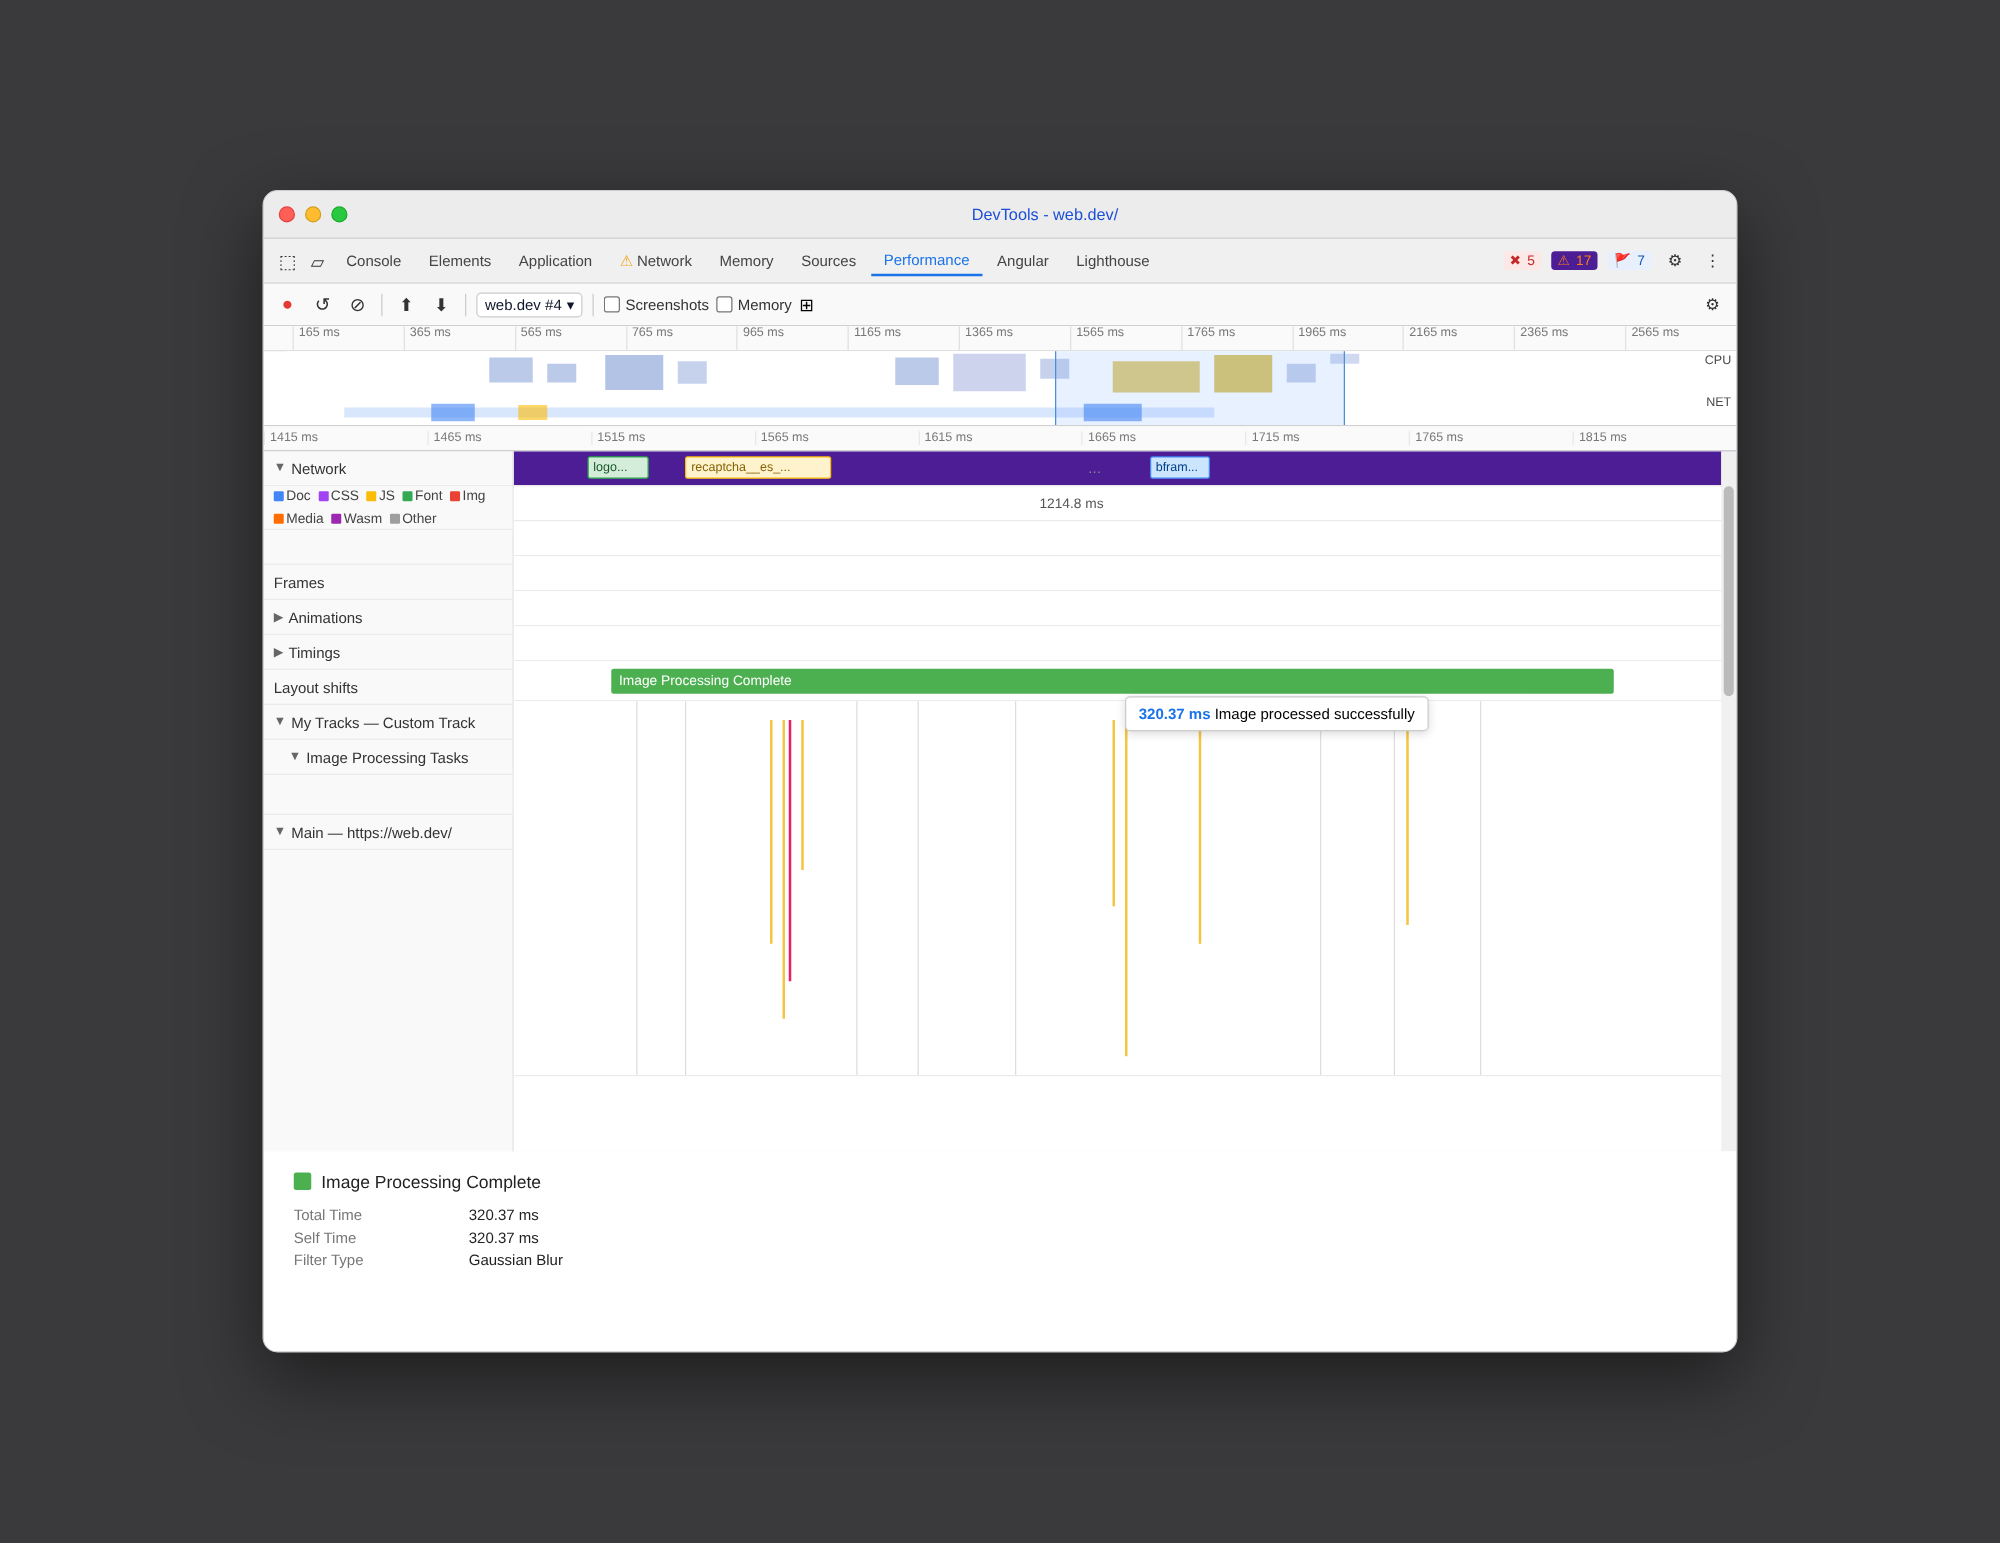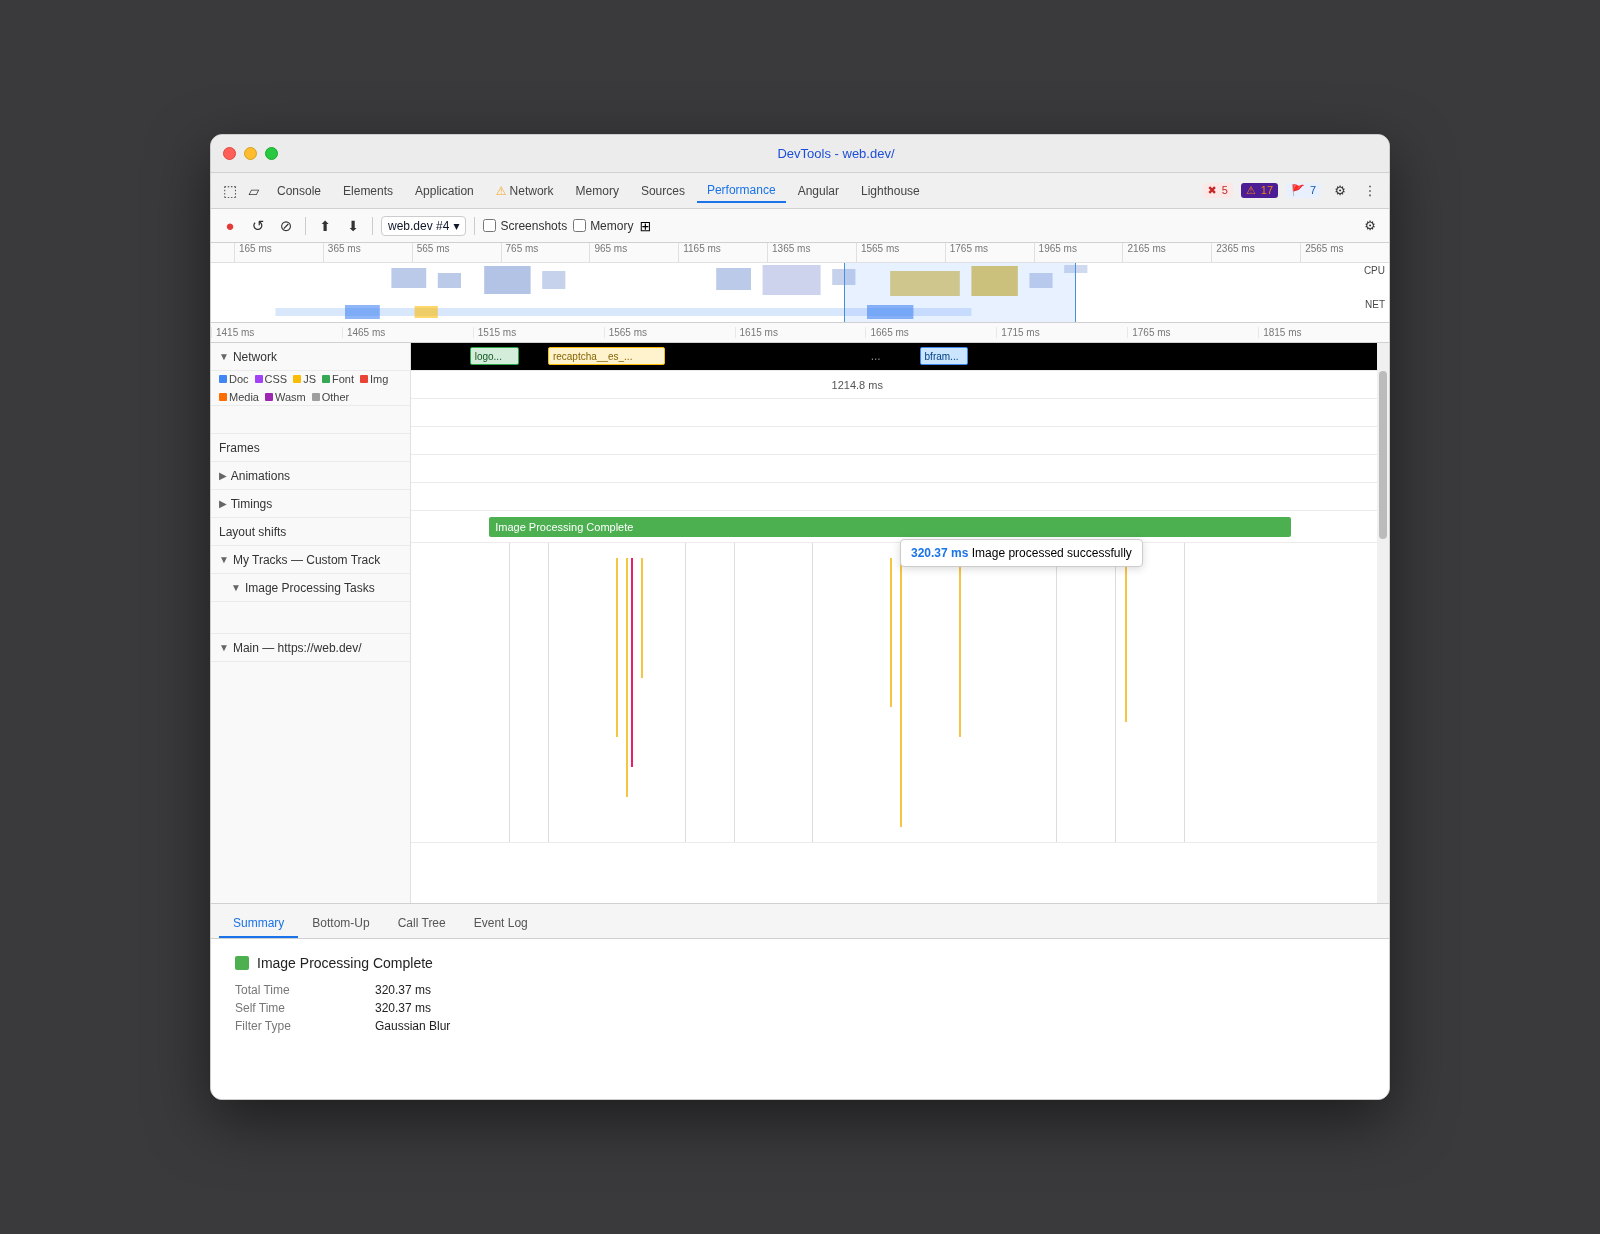--- a/index.html
+++ b/index.html
@@ -616,21 +616,21 @@
       <div style="height:32px;border-bottom:1px solid #ebebeb;background:#f9f9f9;"></div>
 
       <div class="panel-row">
         <span class="triangle">▼</span>
         <span>Main — https://web.dev/</span>
       </div>
     </div>
 
     <div class="right-panel" style="position:relative;">
 
-      <div style="height:28px;border-bottom:1px solid #ebebeb;position:relative;background:#000000;">
+      <div style="height:28px;border-bottom:1px solid #ebebeb;position:relative;background:#4c1d95;">
         <div class="net-chip" style="left:6%;width:5%;background:#d4edda;border:1px solid #28a745;color:#155724;">
           <span>logo...</span>
         </div>
         <div class="net-chip" style="left:14%;width:12%;background:#fff3cd;border:1px solid #fbbc05;color:#856404;">
           <span>recaptcha__es_...</span>
         </div>
 
         <div style="position:absolute;top:6px;left:47%;font-size:12px;color:#888;">...</div>
         <div class="net-chip" style="left:52%;width:5%;background:#cce5ff;border:1px solid #4285f4;color:#004085;">
           <span>bfram...</span>
@@ -683,26 +683,20 @@
         <div class="vtick-yellow" style="left:73%;top:5%;height:55%;"></div>
         <div class="vtick" style="left:79%;"></div>
       </div>
 
       <div class="scrollbar-v" style="position:absolute;right:0;top:0;height:100%;">
         <div class="scrollbar-thumb" style="top:5%;height:30%;"></div>
       </div>
     </div>
   </div>
 
-  <div class="bottom-tabs">
-    <div class="bottom-tab active">Summary</div>
-    <div class="bottom-tab">Bottom-Up</div>
-    <div class="bottom-tab">Call Tree</div>
-    <div class="bottom-tab">Event Log</div>
-  </div>
 
   <div class="summary-panel">
     <div class="summary-title">
       <div class="summary-title-dot"></div>
       <span>Image Processing Complete</span>
     </div>
     <div class="summary-row">
       <span class="summary-label">Total Time</span>
       <span class="summary-value">320.37 ms</span>
     </div>

